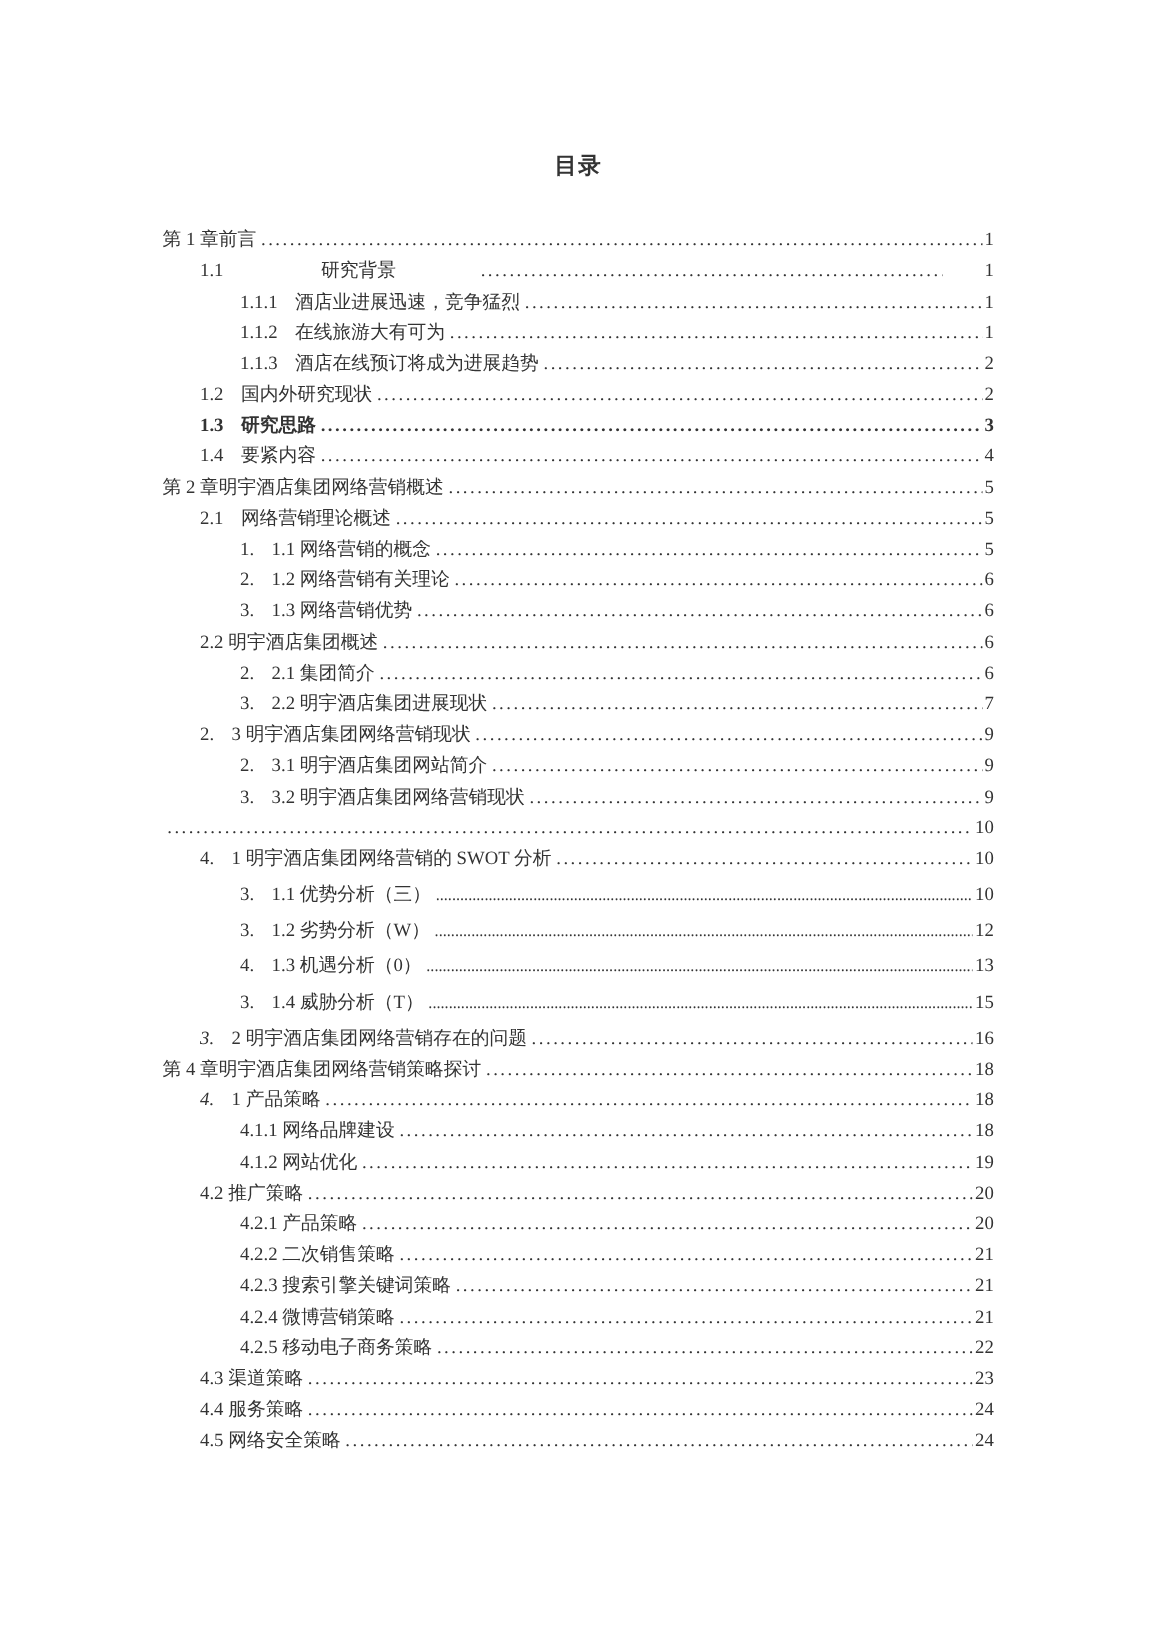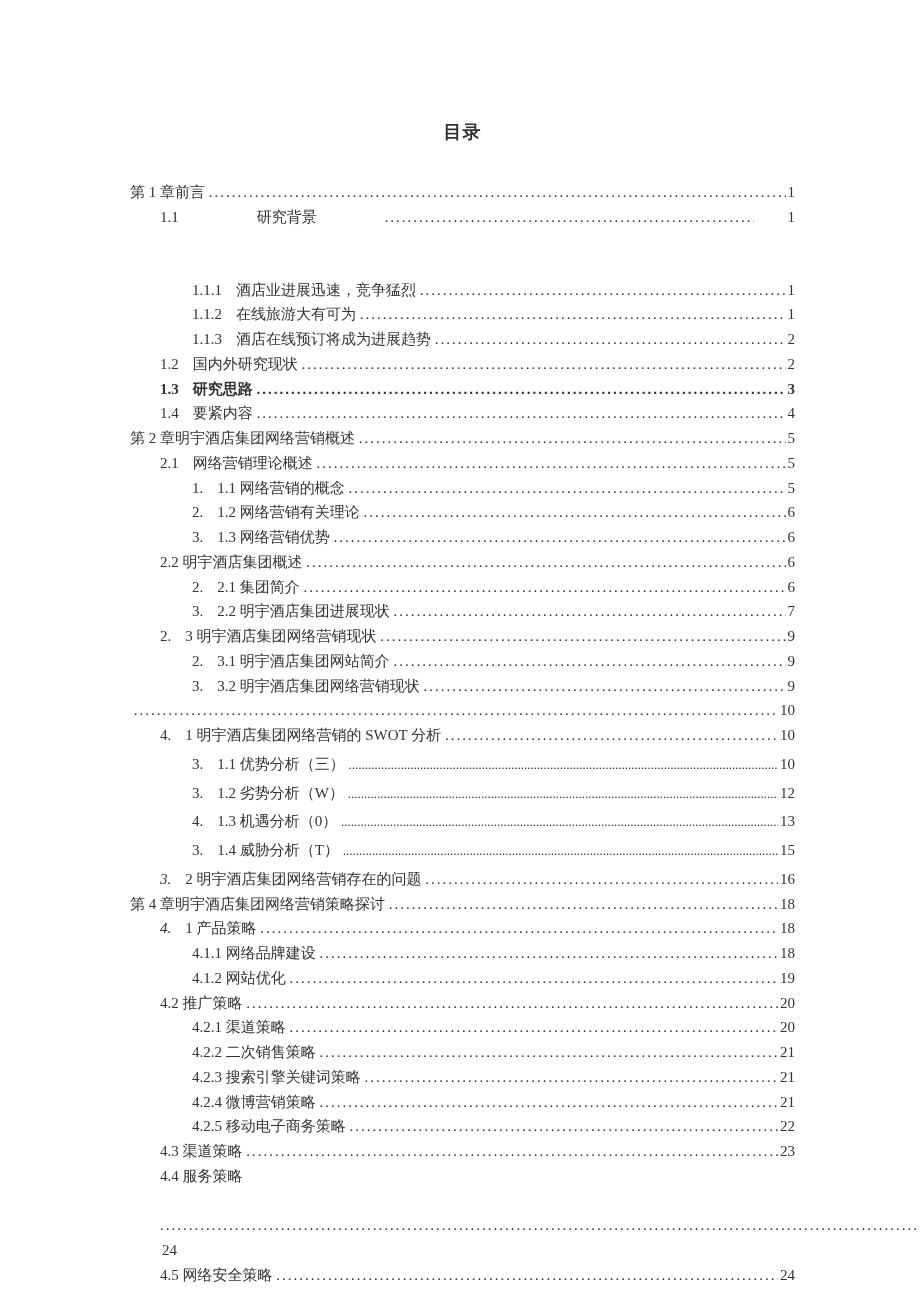--- a/index.html
+++ b/index.html
@@ -53,21 +53,21 @@
         <span class="pnum">1</span>
       </div>
       <div class="toc-line" style="padding-left: 30px; gap: 32px;">
         <span class="prefix">1.1</span>
         <span class="gap"></span>
         <span class="label">研究背景</span>
         <span>&nbsp;</span>
         <span class="dots"></span>
         <span class="pnum">1</span>
       </div>
-      <div class="toc-line" style="padding-left: 62px; margin-top: 48px;">
+      <div class="toc-line" style="padding-left: 62px;">
         <span class="prefix">1.1.1</span>
         <span class="gap"></span>
         <span class="label">酒店业进展迅速，竞争猛烈</span>
         <span>&nbsp;</span>
         <span class="dots"></span>
         <span class="pnum">1</span>
       </div>
       <div class="toc-line" style="padding-left: 62px;">
         <span class="prefix">1.1.2</span>
         <span class="gap"></span>
@@ -271,21 +271,21 @@
         <span class="dots"></span>
         <span class="pnum">19</span>
       </div>
       <div class="toc-line" style="padding-left: 30px;">
         <span class="label">4.2 推广策略</span>
         <span>&nbsp;</span>
         <span class="dots"></span>
         <span class="pnum">20</span>
       </div>
       <div class="toc-line" style="padding-left: 62px;">
-        <span class="label">4.2.1 渠道策略</span>
+        <span class="label">4.2.1 产品策略</span>
         <span>&nbsp;</span>
         <span class="dots"></span>
         <span class="pnum">20</span>
       </div>
       <div class="toc-line" style="padding-left: 62px;">
         <span class="label">4.2.2 二次销售策略</span>
         <span>&nbsp;</span>
         <span class="dots"></span>
         <span class="pnum">21</span>
       </div>
@@ -306,21 +306,21 @@
         <span>&nbsp;</span>
         <span class="dots"></span>
         <span class="pnum">22</span>
       </div>
       <div class="toc-line" style="padding-left: 30px;">
         <span class="label">4.3 渠道策略</span>
         <span>&nbsp;</span>
         <span class="dots"></span>
         <span class="pnum">23</span>
       </div>
-      <div class="toc-line" style="padding-left: 30px; flex-direction: column;">
+      <div class="toc-line" style="padding-left: 30px;">
         <span class="label">4.4 服务策略</span>
         <span>&nbsp;</span>
         <span class="dots"></span>
         <span class="pnum">24</span>
       </div>
       <div class="toc-line" style="padding-left: 30px;">
         <span class="label">4.5 网络安全策略</span>
         <span>&nbsp;</span>
         <span class="dots"></span>
         <span class="pnum">24</span>

